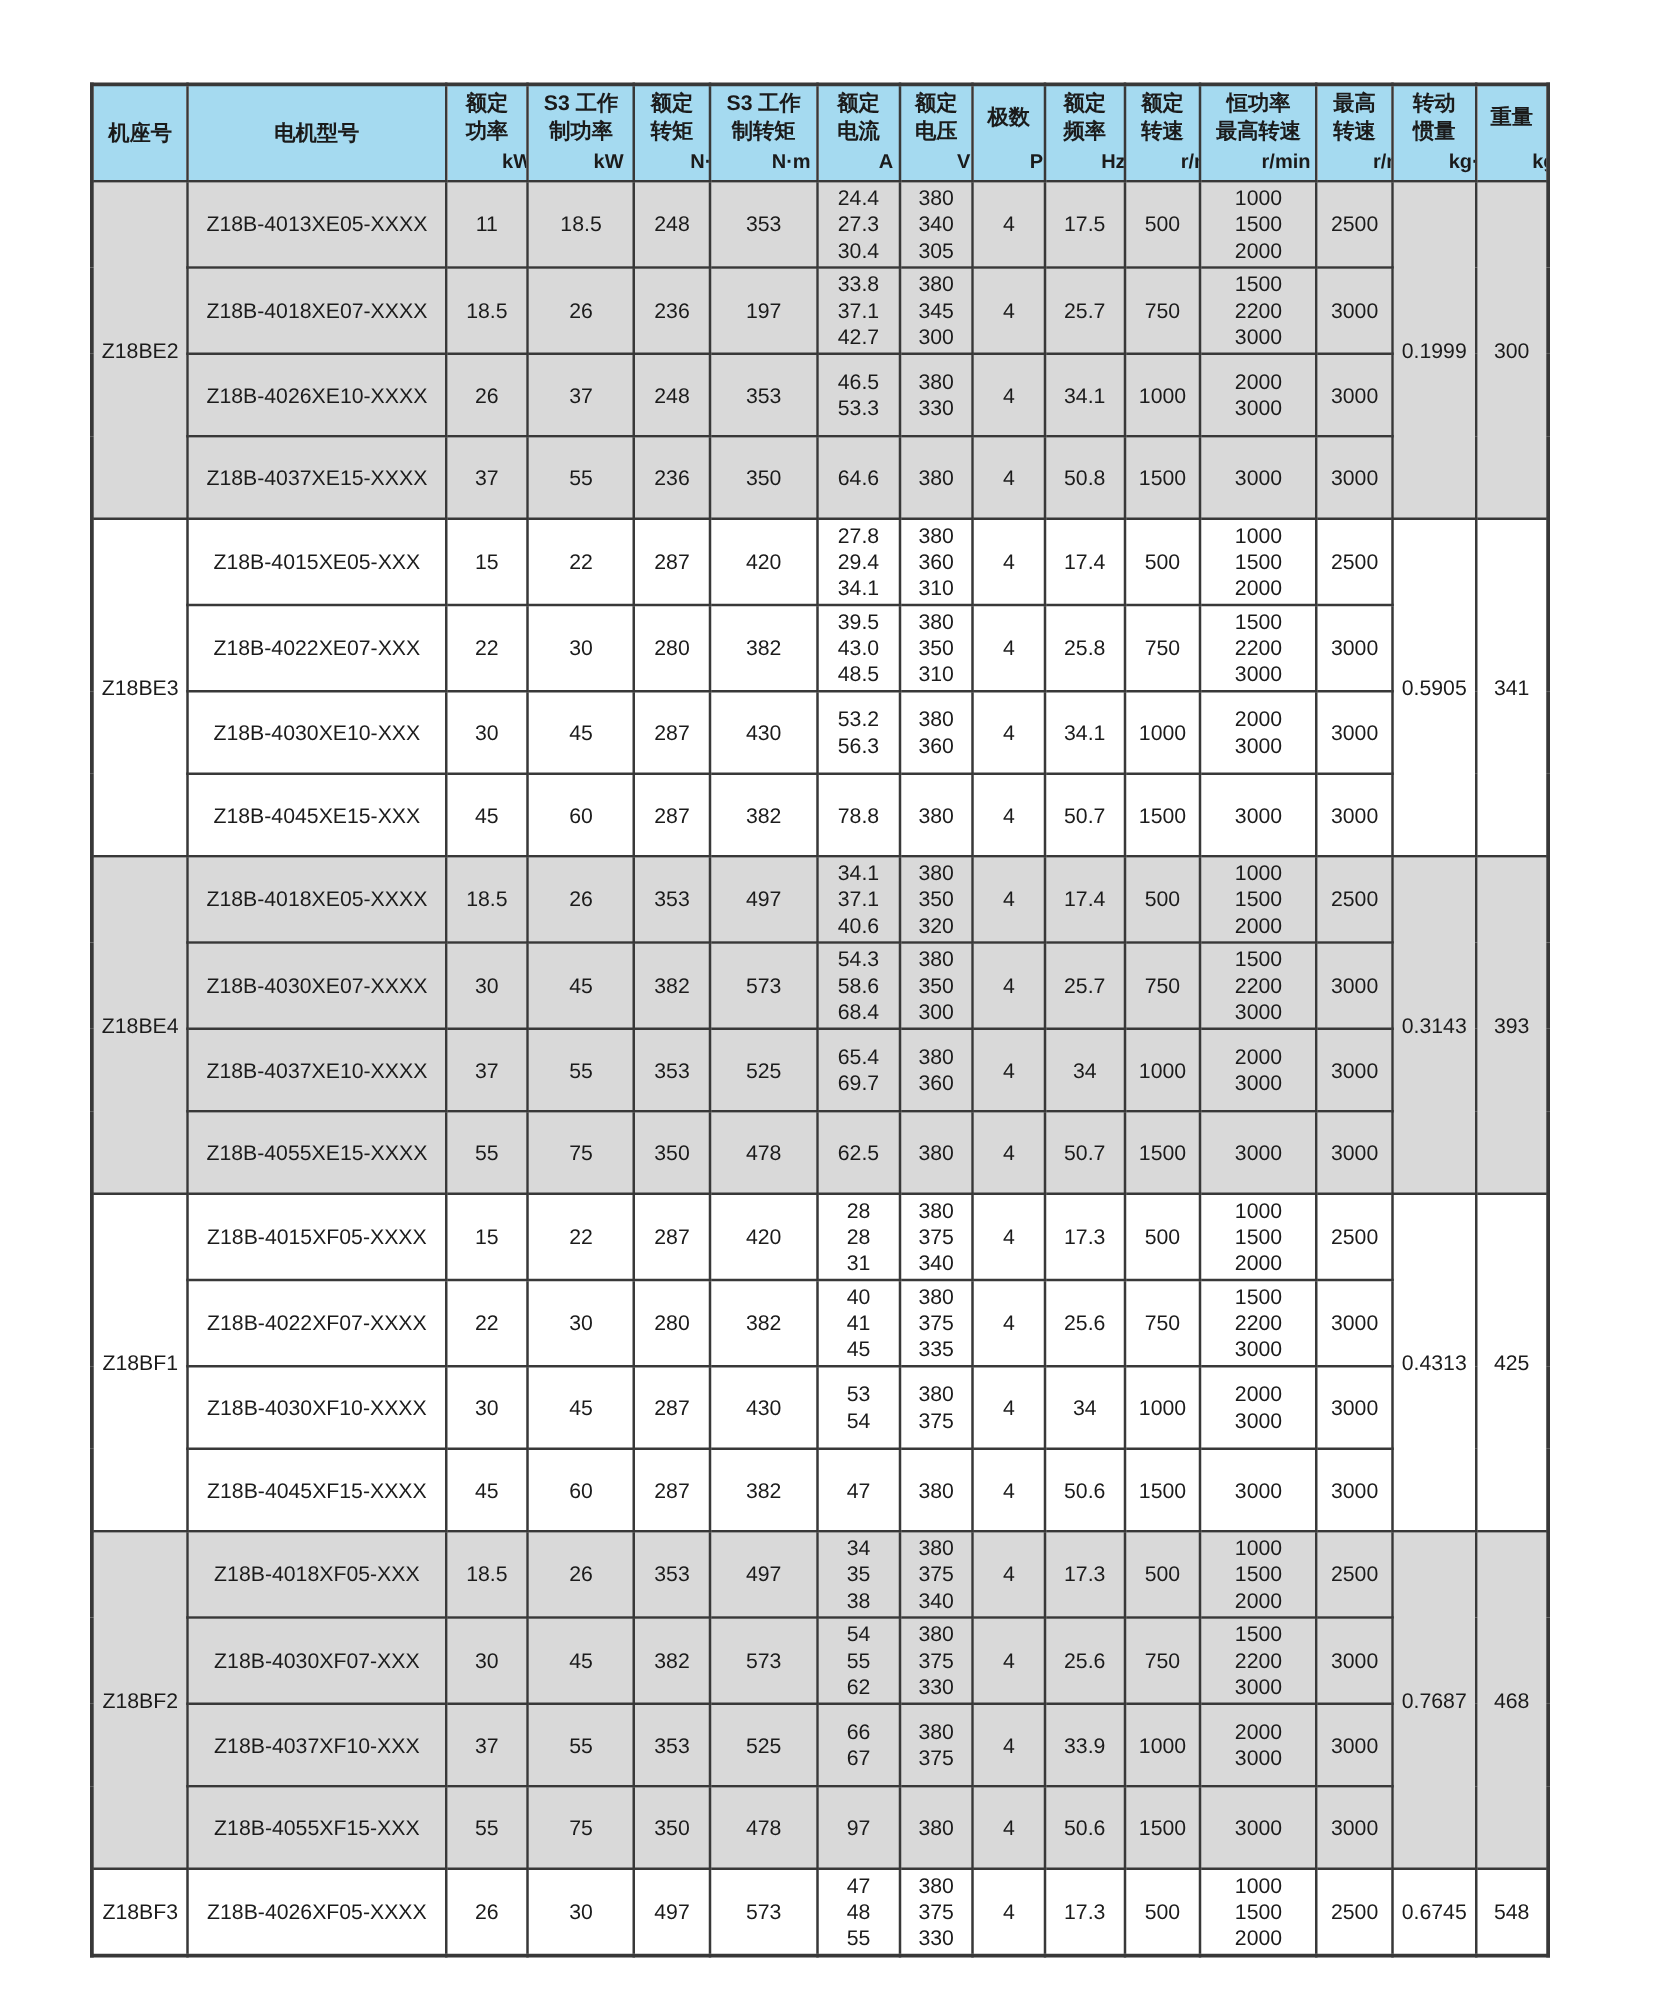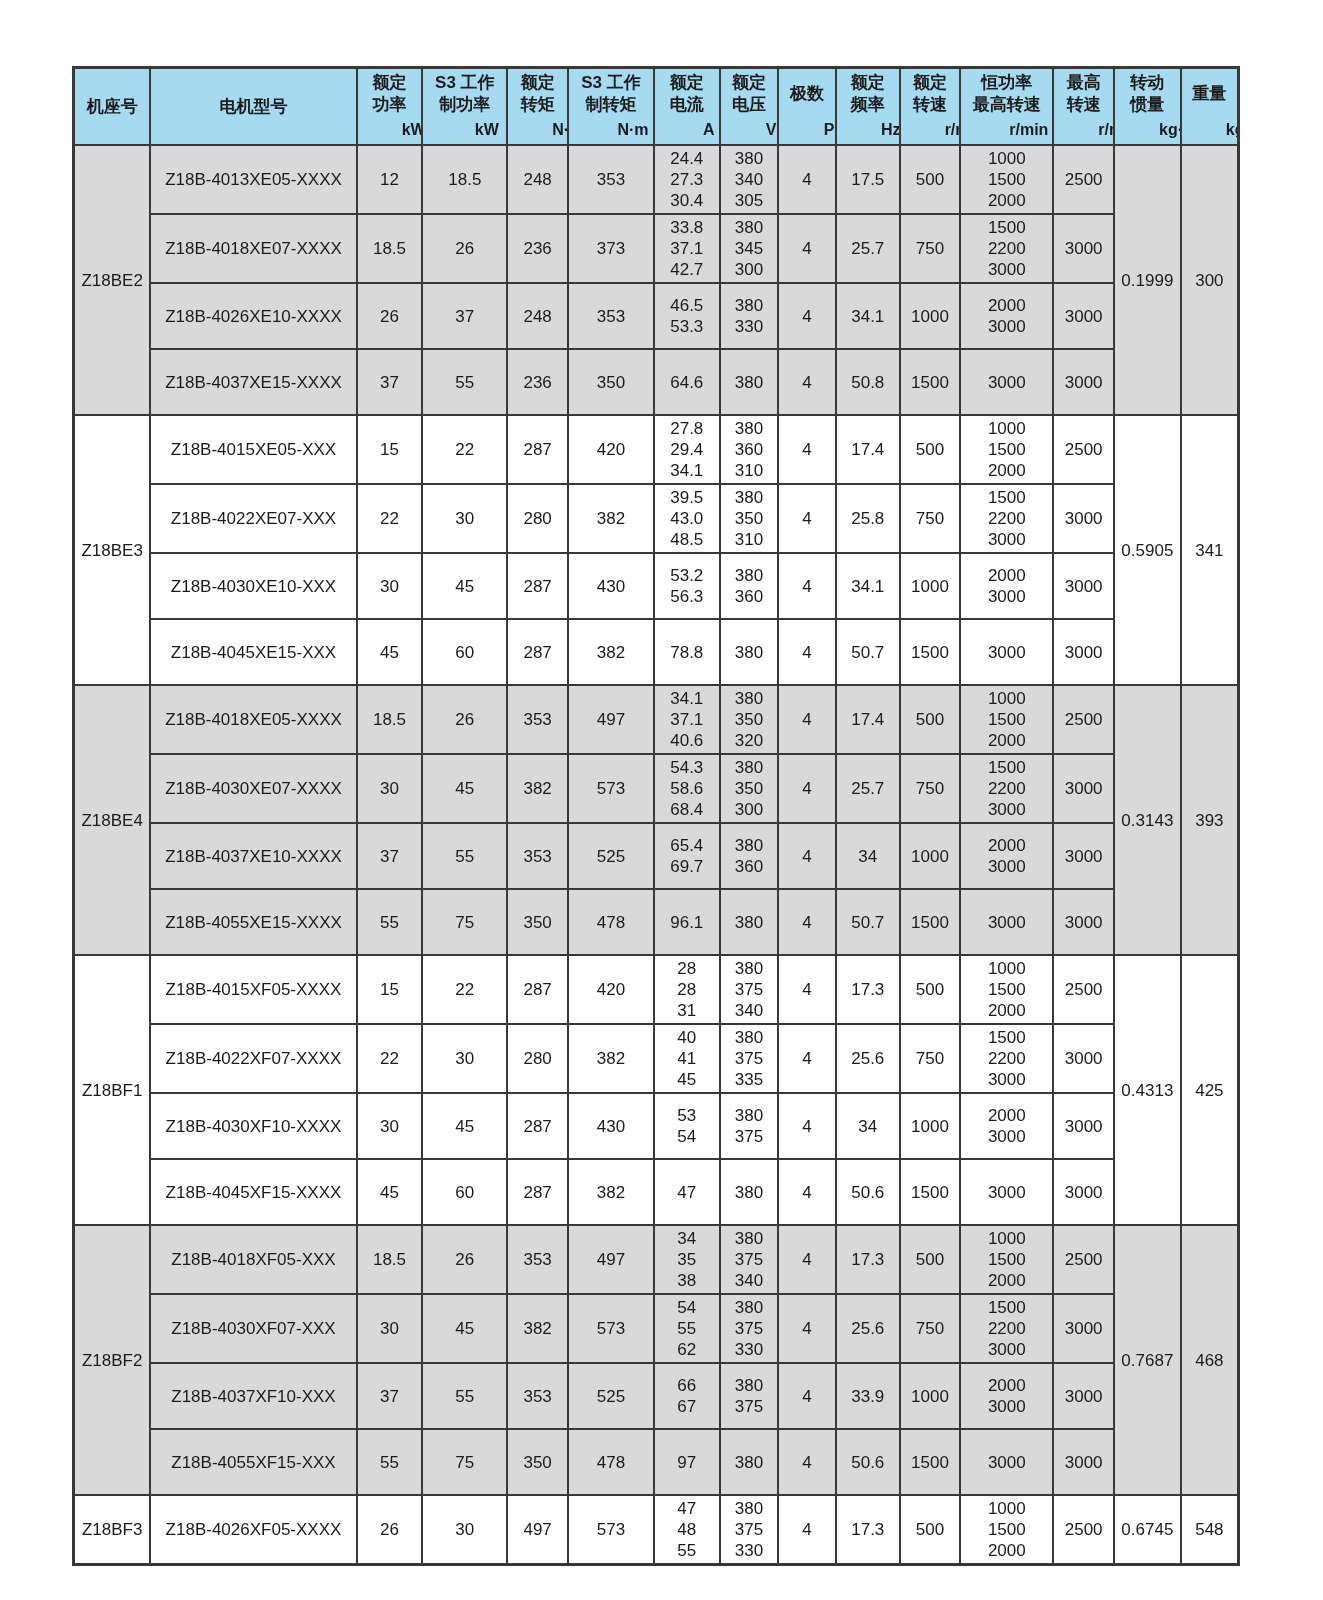--- a/index.html
+++ b/index.html
@@ -123,21 +123,21 @@
 转速</div><div class="hunit">r/min</div></div></th>
           <th><div class="hwrap"><div class="hname">转动
 惯量</div><div class="hunit">kg·m²</div></div></th>
           <th><div class="hwrap"><div class="hname">重量</div><div class="hunit">kg</div></div></th>
         </tr>
       </thead>
     <tbody id="spec-body">
         <tr class="shaded">
           <td class="frame-cell" rowspan="4">Z18BE2</td>
           <td class="model-cell">Z18B-4013XE05-XXXX</td>
-          <td>12</td>
+          <td>11</td>
           <td>18.5</td>
           <td>248</td>
           <td>353</td>
           <td>24.4
 27.3
 30.4</td>
           <td>380
 340
 305</td>
           <td>4</td>
@@ -148,21 +148,21 @@
 2000</td>
           <td>2500</td>
           <td rowspan="4">0.1999</td>
           <td rowspan="4">300</td>
         </tr>
         <tr class="shaded">
           <td class="model-cell">Z18B-4018XE07-XXXX</td>
           <td>18.5</td>
           <td>26</td>
           <td>236</td>
-          <td>373</td>
+          <td>197</td>
           <td>33.8
 37.1
 42.7</td>
           <td>380
 345
 300</td>
           <td>4</td>
           <td>25.7</td>
           <td>750</td>
           <td>1500
@@ -334,21 +334,21 @@
           <td>2000
 3000</td>
           <td>3000</td>
         </tr>
         <tr class="shaded">
           <td class="model-cell">Z18B-4055XE15-XXXX</td>
           <td>55</td>
           <td>75</td>
           <td>350</td>
           <td>478</td>
-          <td>96.1</td>
+          <td>62.5</td>
           <td>380</td>
           <td>4</td>
           <td>50.7</td>
           <td>1500</td>
           <td>3000</td>
           <td>3000</td>
         </tr>
         <tr>
           <td class="frame-cell" rowspan="4">Z18BF1</td>
           <td class="model-cell">Z18B-4015XF05-XXXX</td>

